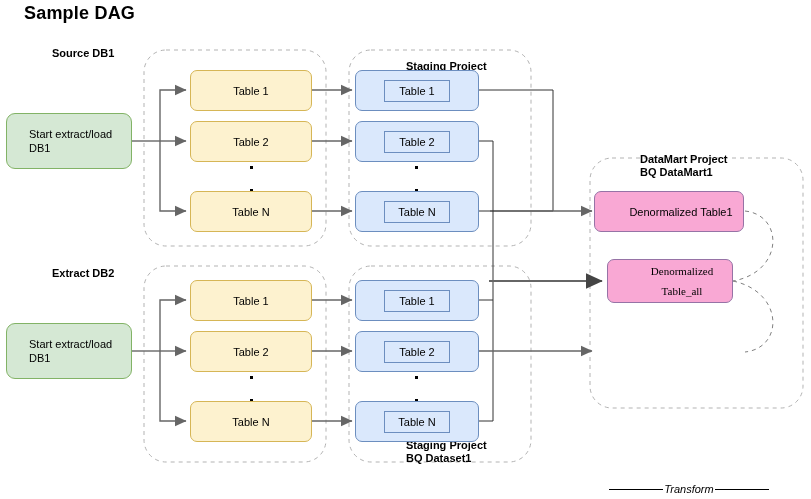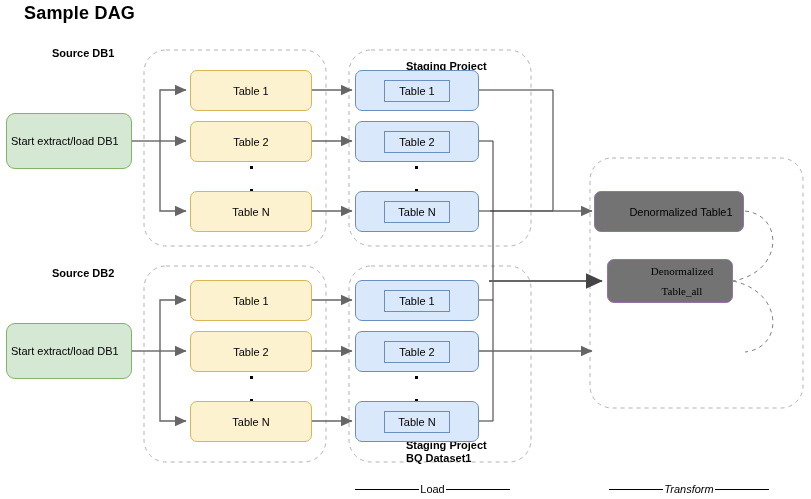--- a/index.html
+++ b/index.html
@@ -10,24 +10,24 @@
 
   .title{position:absolute;left:24px;top:3px;font-size:18px;font-weight:bold;letter-spacing:.2px;}
 
   .ctr-label{position:absolute;font-size:11px;color:#000;line-height:13px;white-space:pre;font-weight:bold;}
   .ctr-label.right{text-align:left;}
 
   .node{position:absolute;box-sizing:border-box;display:flex;align-items:center;
         justify-content:center;text-align:left;font-size:11px;line-height:14px;
         border-radius:7px;border-width:1px;border-style:solid;}
   .node.green{background:#d5e8d4;border-color:#82b366;justify-content:flex-start;
-              text-align:left;padding-left:4px;border-radius:9px;}
+              text-align:left;padding-left:22px;border-radius:9px;}
   .node.yellow{background:#fdf2cf;border-color:#d6b656;}
   .node.blue{background:#dae8fc;border-color:#6c8ebf;}
-  .node.purple{background:#737373;border-color:#9673a6;padding-left:24px;}
+  .node.purple{background:#f9a8d4;border-color:#9673a6;padding-left:24px;}
   .node.purple.two-line{flex-direction:column;justify-content:center;line-height:20px;font-family:Liberation Serif, serif;}
 
   .inner-rect{box-sizing:border-box;border:1px solid #6c8ebf;background:#dae8fc;
               display:flex;align-items:center;justify-content:center;
               font-size:11px;width:66px;height:22px;}
 
   .dots{position:absolute;display:flex;flex-direction:column;align-items:center;
         justify-content:space-between;}
   .dots i{display:block;width:3px;height:3px;background:#000;}
 
@@ -107,25 +107,27 @@
     <path d="M479,351 L592,351" fill="none" stroke="#666" stroke-width="1.4" marker-end="url(#ah)"></path>
 
     <g fill="none" stroke="#808080" stroke-width="1" stroke-dasharray="4 4">
       <path d="M745,211 C784,215 784,272 733,281"></path>
       <path d="M733,281 C784,292 784,348 745,352"></path>
     </g>
 
   </svg>
 
   <div class="ctr-label" style="left:52px;top:47px;">Source DB1</div>
-  <div class="ctr-label" style="left:52px;top:267px;">Source DB2</div>
+  <div class="ctr-label" style="left:52px;top:267px;">Extract DB2</div>
   <div class="ctr-label right" style="left:406px;top:60px;width:160px;">Staging Project
 BQ Dataset1</div>
   <div class="ctr-label right" style="left:406px;top:439px;width:160px;">Staging Project
 BQ Dataset1</div>
+  <div class="ctr-label right" style="left:640px;top:153px;width:162px;">DataMart Project
+BQ DataMart1</div>
 
   <div class="node green" style="left:6px;top:113px;width:126px;height:56px;">
     <span>Start extract/load DB1</span>
   </div>
   <div class="node green" style="left:6px;top:323px;width:126px;height:56px;">
     <span>Start extract/load DB1</span>
   </div>
 
   <div class="node yellow" style="left:190px;top:70px;width:122px;height:41px;">
     <span>Table 1</span>
@@ -201,24 +203,19 @@
   <div class="node purple two-line" style="left:607px;top:259px;width:126px;height:44px;">
     <span>Denormalized</span>
     <span>Table_all</span>
   </div>
 
   <div class="phase" style="left:162px;top:483px;width:150px;margin-top:40px;">
     <span class="rule"></span>
     <span class="ptxt">Extract</span>
     <span class="rule"></span>
   </div>
-  <div class="phase" style="left:355px;top:483px;width:155px;">
-    <span class="rule"></span>
-    <span class="ptxt">Load</span>
-    <span class="rule"></span>
-  </div>
   <div class="phase" style="left:609px;top:483px;width:160px;font-style:italic;">
     <span class="rule"></span>
     <span class="ptxt">Transform</span>
     <span class="rule"></span>
   </div>
 
 </div>
 
 </body></html>

